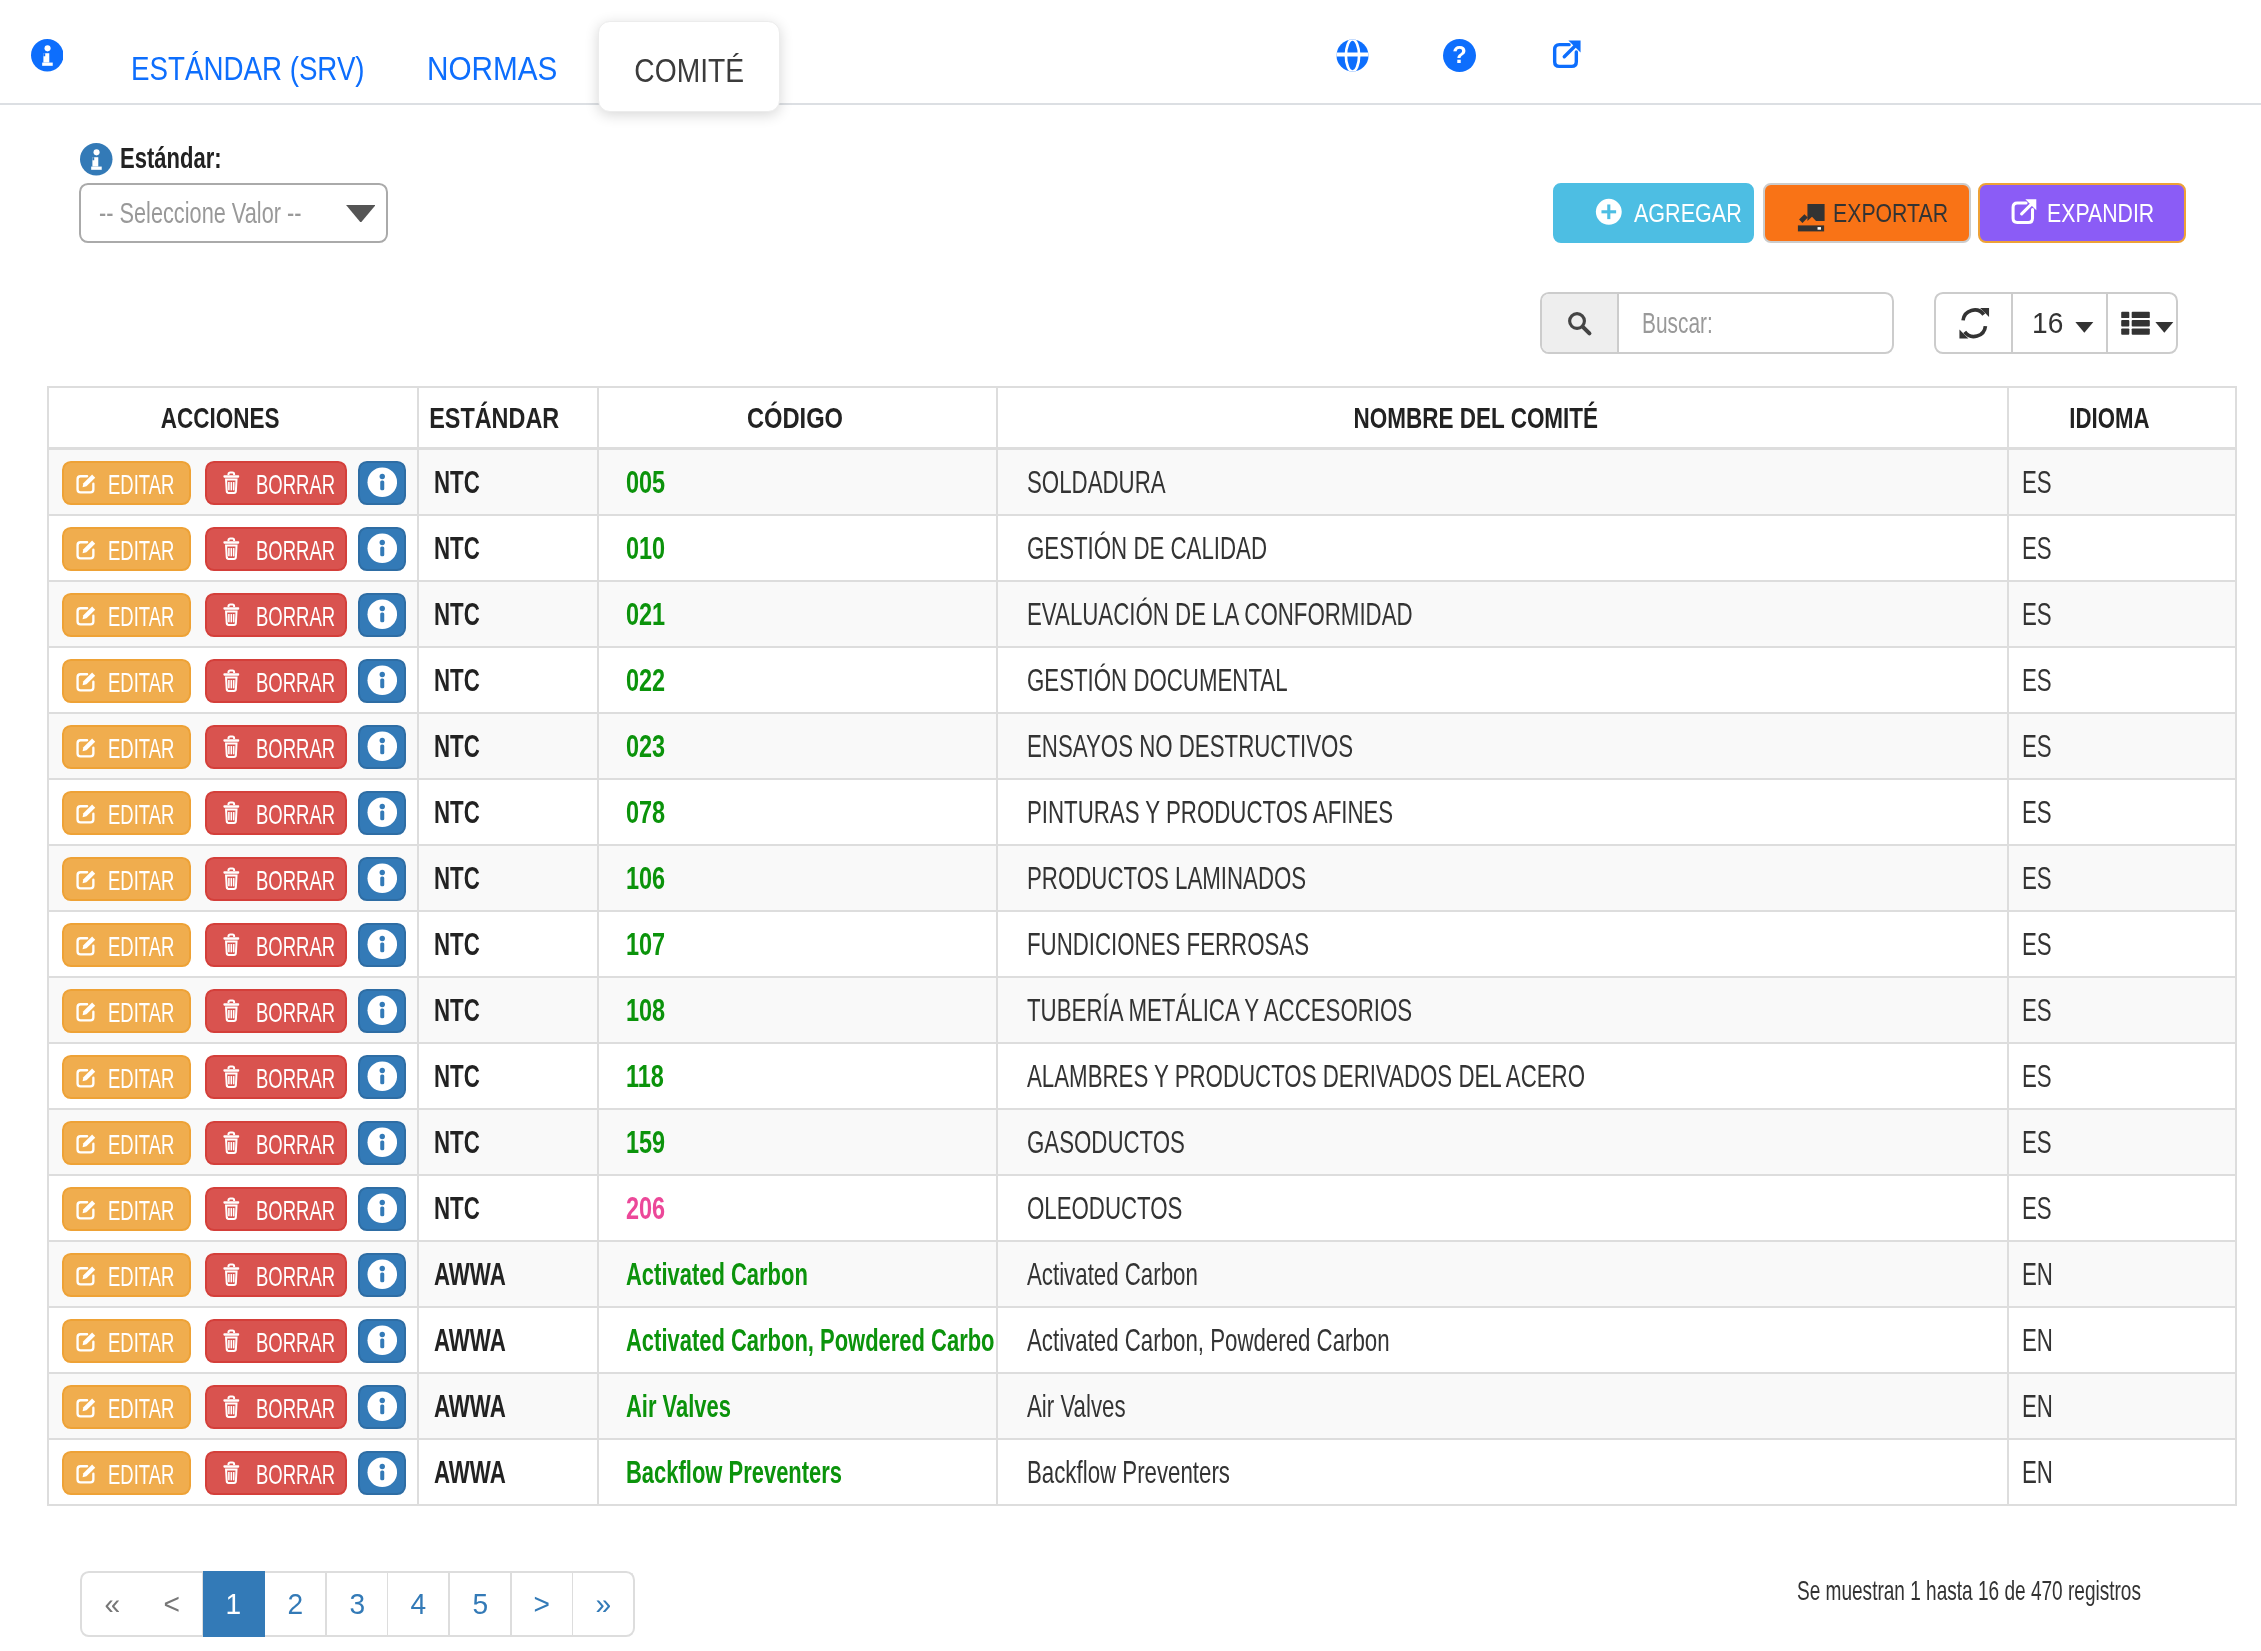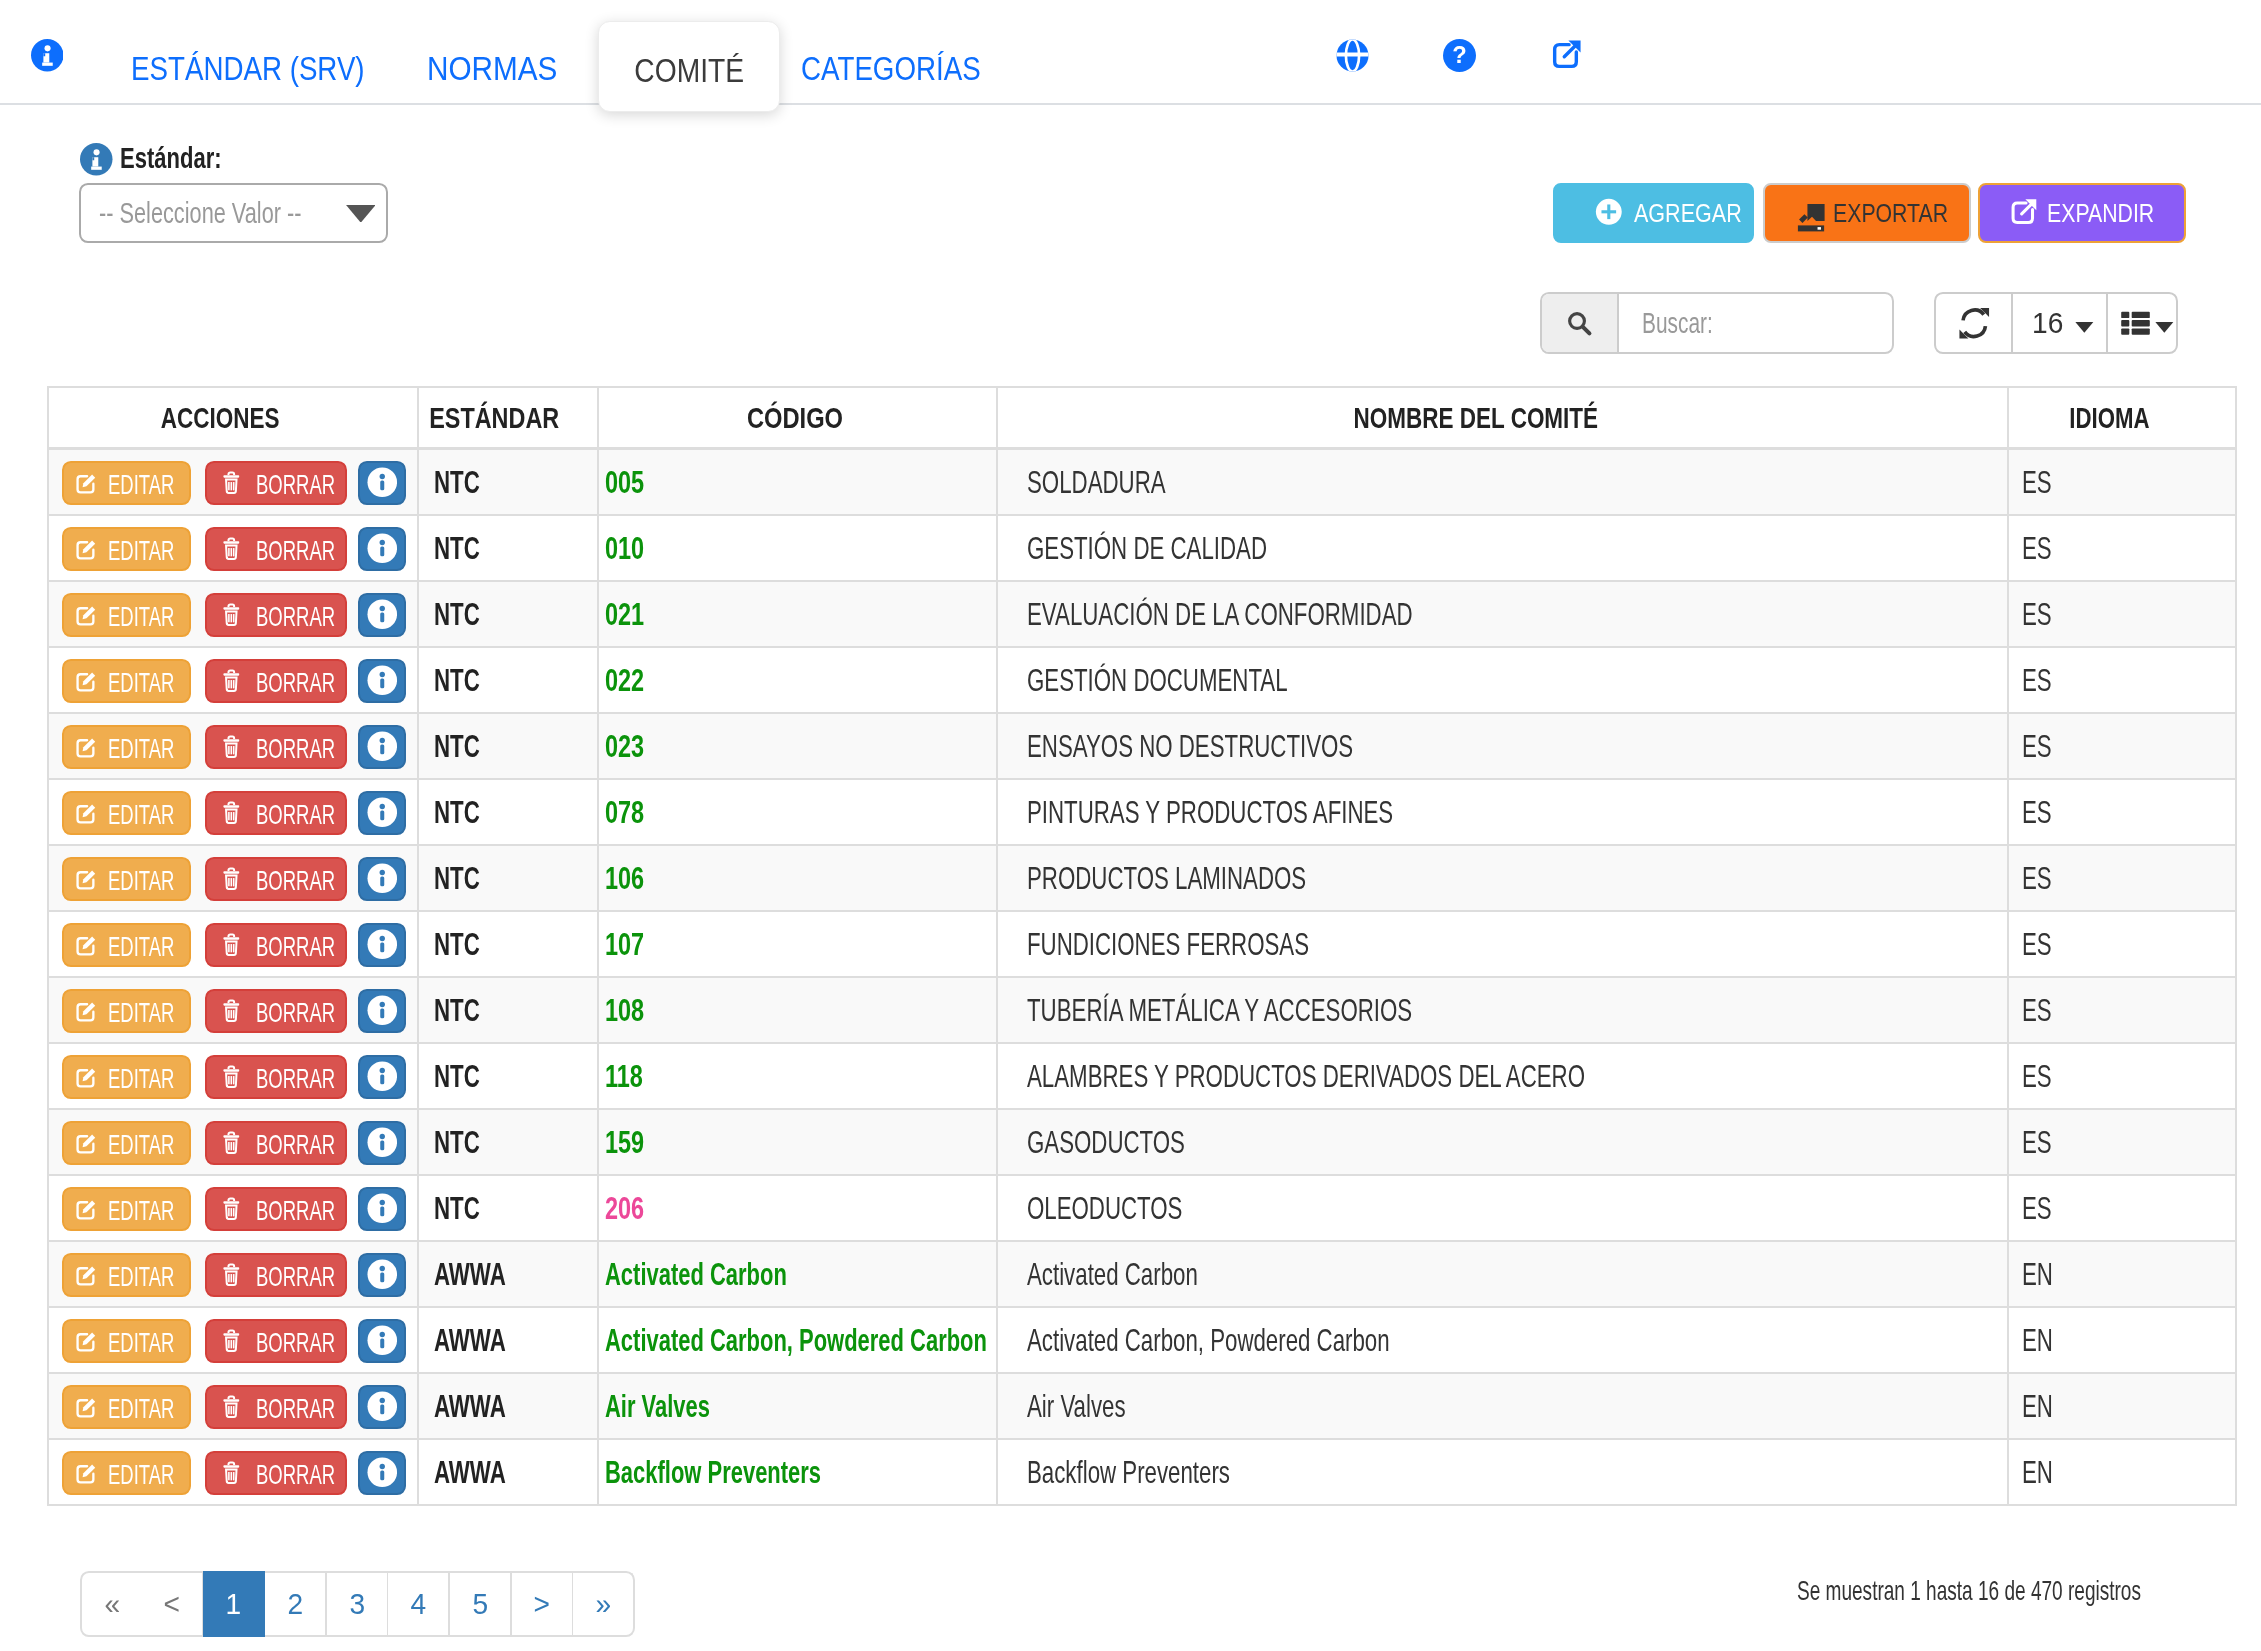--- a/index.html
+++ b/index.html
@@ -50,21 +50,21 @@
 #tbl { position:absolute; left:47px; top:386px; width:2188px;
   border-collapse:collapse; table-layout:fixed; }
 #tbl th, #tbl td { border:2px solid #ddd; overflow:hidden; white-space:nowrap; }
 #tbl th { height:59px; font-size:29.6px; font-weight:bold; color:#222;
   text-align:center; padding-right:25.6px; border-bottom:3.9px solid #ddd; background:#fff; }
 #tbl td { height:64px; font-size:30.5px; vertical-align:middle; }
 #tbl tr.odd td { background:#f9f9f9; }
 #tbl tr.even td { background:#fff; }
 td.c-act  { padding:0; }
 td.c-std  { padding-left:14.8px; font-weight:bold; color:#222; }
-td.c-code { padding-left:6px; font-weight:bold; }
+td.c-code { padding-left:27px; font-weight:bold; }
 td.c-name { padding-left:28.6px; }
 td.c-lang { padding-left:12.8px; }
 
 
 .aw { position:relative; height:45px; top:1px; }
 .btn { position:absolute; top:0; height:40px; border-radius:8.9px; }
 .btn i { position:absolute; top:5.9px; }
 .btn b { position:absolute; font-weight:normal; color:#fff; line-height:40px; }
 .btn.warn { left:12.8px; width:125px; background:#f0ad4e; border:2px solid #eea236; }
 .btn.warn .i1 { left:8.9px; } .btn.warn .t1 { left:44px; }
@@ -88,21 +88,20 @@
 <div id="nav">
   <span class="navic" style="left:30.5px;"><svg width="32.5" height="32.5" viewBox="0 0 32 32">
         <circle cx="16" cy="16" r="16" fill="#0d6efd"></circle>
         <circle cx="16.3" cy="9.2" r="3" fill="#fff"></circle>
         <path d="M12.2 14h5.8v9.2h-5.8z" fill="#fff"></path>
         <path d="M11 23.2h10.4v3.2H11z" fill="#fff"></path>
         <path d="M12.2 14h1.8v3h-1.8z" fill="#0d6efd"></path>
       </svg></span>
   <span class="tab" style="left:131px;"><span class="sx" style="--s:0.84;font-size:33px;">ESTÁNDAR (SRV)</span></span>
   <span class="tab" style="left:427px;"><span class="sx" style="--s:0.9;font-size:33px;">NORMAS</span></span>
-  <span class="tab" style="left:801px;"><span class="sx" style="--s:0.84;font-size:33px;">CATEGORÍAS</span></span>
   <span class="navic" style="left:1336px;"><svg width="33" height="33" viewBox="0 0 32 32">
         <defs>
           <clipPath id="gc">
             <circle cx="16" cy="16" r="15.5"></circle>
           </clipPath>
         </defs>
         <circle cx="16" cy="16" r="15.5" fill="#0d6efd"></circle>
         <g clip-path="url(#gc)" stroke="#fff" fill="none">
           <ellipse cx="16" cy="16" rx="6.4" ry="15.5" stroke-width="2.6"></ellipse>
           <line x1="0" y1="15" x2="32" y2="15" stroke-width="4.0"></line>

